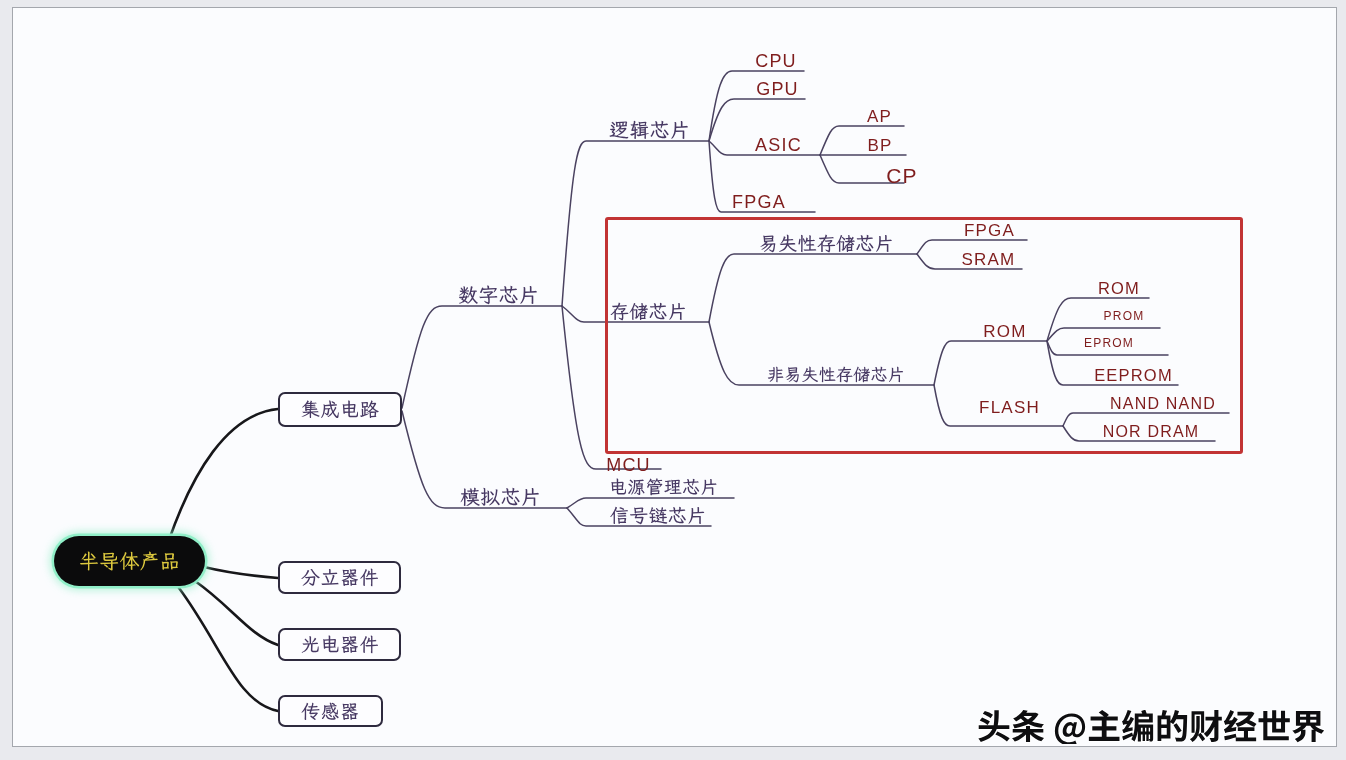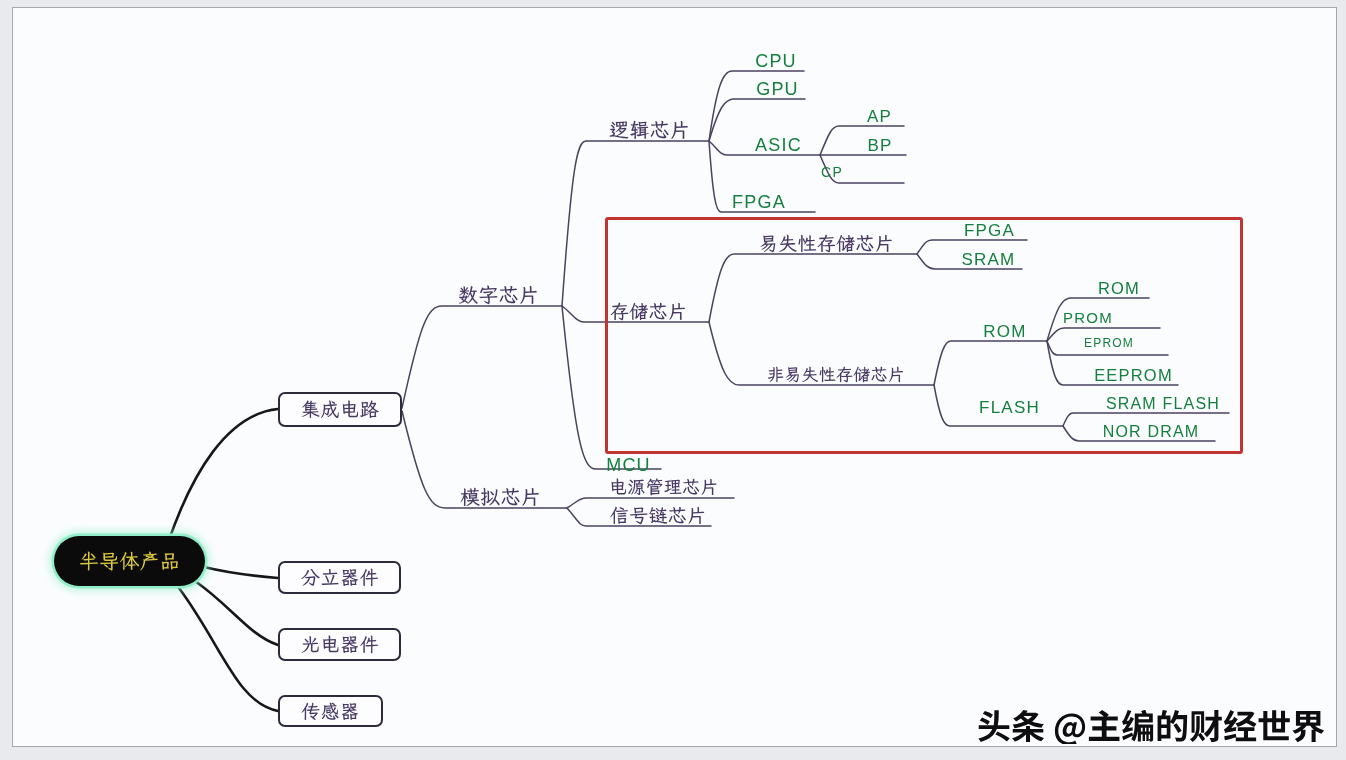--- a/index.html
+++ b/index.html
@@ -8,21 +8,21 @@
   .board { position:absolute; left:12px; top:7px; width:1325px; height:740px;
            background:#fbfcfe; border:1px solid #a4a7ad; box-sizing:border-box; }
   svg.edges { position:absolute; left:-12px; top:-7px; width:1346px; height:760px; }
   .root { position:absolute; background:#0b0b0c; border-radius:26px;
           box-shadow:0 0 0 2.5px rgba(141,238,198,.95), 0 0 9px 4px rgba(141,238,198,.65);
           display:flex; align-items:center; justify-content:center; margin-left:-12px; margin-top:-7px; }
   .box { position:absolute; background:#fdfdff; border:2px solid #2e2a3e; border-radius:7px;
          box-sizing:border-box; display:flex; align-items:center; justify-content:center;
          margin-left:-12px; margin-top:-7px; }
   .ul { position:absolute; margin-left:-12px; margin-top:-7px; white-space:nowrap; }
-  .ul.lat { transform:translateX(-50%); color:#15803d; letter-spacing:1.2px; line-height:1; }
+  .ul.lat { transform:translateX(-50%); color:#7f1d1d; letter-spacing:1.2px; line-height:1; }
   svg.cjk { display:block; }
   .t-purple { fill:#473963; }
   .t-yellow { fill:#dcc83e; }
   .t-mark { fill:#0e0e10; }
   .frame { position:absolute; border:3px solid #c23434; border-radius:3px; margin-left:-12px; margin-top:-7px; }
   .mark { position:absolute; }
   .sr { position:absolute; width:1px; height:1px; overflow:hidden; clip-path:inset(50%); opacity:0; }
   .gstore { position:absolute; width:0; height:0; }
 </style>
 </head>
@@ -241,21 +241,21 @@
         </g>
       </svg>
       <span class="sr">信号链芯片</span>
     </div>
     <div class="ul lat" style="left:775.0px;top:50.8px;font-size:18px"><span>CPU</span></div>
     <div class="ul lat" style="left:776.5px;top:78.8px;font-size:18px"><span>GPU</span></div>
     <div class="ul lat" style="left:777.5px;top:134.8px;font-size:18px"><span>ASIC</span></div>
     <div class="ul lat" style="left:758px;top:191.8px;font-size:18px"><span>FPGA</span></div>
     <div class="ul lat" style="left:878.5px;top:106.6px;font-size:17px"><span>AP</span></div>
     <div class="ul lat" style="left:879.0px;top:135.6px;font-size:17px"><span>BP</span></div>
-    <div class="ul lat" style="left:831px;top:163.6px;font-size:14px"><span>CP</span></div>
+    <div class="ul lat" style="left:901px;top:163.6px;font-size:21px"><span>CP</span></div>
     <div class="ul" style="left:758.1px;top:232.5px">
       <svg class="cjk t-purple" viewBox="0 -85 709.0 100" style="width:134.7px;height:19px">
         <g transform="scale(1,-1)">
           <use href="#k6613" x="0"></use>
           <use href="#k5931" x="101.5"></use>
           <use href="#k6027" x="203"></use>
           <use href="#k5b58" x="304.5"></use>
           <use href="#k50a8" x="406"></use>
           <use href="#k82af" x="507.5"></use>
           <use href="#k7247" x="609"></use>
@@ -276,24 +276,24 @@
           <use href="#k7247" x="710.5"></use>
         </g>
       </svg>
       <span class="sr">非易失性存储芯片</span>
     </div>
     <div class="ul lat" style="left:988.5px;top:220.6px;font-size:17px"><span>FPGA</span></div>
     <div class="ul lat" style="left:987.5px;top:249.6px;font-size:17px"><span>SRAM</span></div>
     <div class="ul lat" style="left:1004.0px;top:321.6px;font-size:17px"><span>ROM</span></div>
     <div class="ul lat" style="left:1008.5px;top:398px;font-size:17px"><span>FLASH</span></div>
     <div class="ul lat" style="left:1118.0px;top:279.0px;font-size:16.5px"><span>ROM</span></div>
-    <div class="ul lat" style="left:1087px;top:309.0px;font-size:15px"><span>PROM</span></div>
+    <div class="ul lat" style="left:1123.0px;top:309.0px;font-size:12px"><span>PROM</span></div>
     <div class="ul lat" style="left:1108px;top:336.0px;font-size:12px"><span>EPROM</span></div>
     <div class="ul lat" style="left:1132.5px;top:366.0px;font-size:16.5px"><span>EEPROM</span></div>
-    <div class="ul lat" style="left:1162.0px;top:394.5px;font-size:16px"><span>SRAM FLASH</span></div>
+    <div class="ul lat" style="left:1162.0px;top:394.5px;font-size:16px"><span>NAND NAND</span></div>
     <div class="ul lat" style="left:1150.0px;top:422.5px;font-size:16px"><span>NOR DRAM</span></div>
   <div class="frame" style="left:604px;top:216px;width:632px;height:231px"></div>
   <div class="mark" style="left:964px;top:702px">
       <svg class="cjk t-mark" viewBox="0 -85 1024 100" style="width:348.2px;height:34px">
         <g transform="scale(1,-1)" stroke="#ffffff" stroke-width="5.5" stroke-linejoin="round" paint-order="stroke">
           <use href="#h5934" x="0"></use>
           <use href="#h6761" x="100"></use>
           <use href="#h0020" x="200"></use>
           <use href="#h0040" x="223"></use>
           <use href="#h4e3b" x="324"></use>

